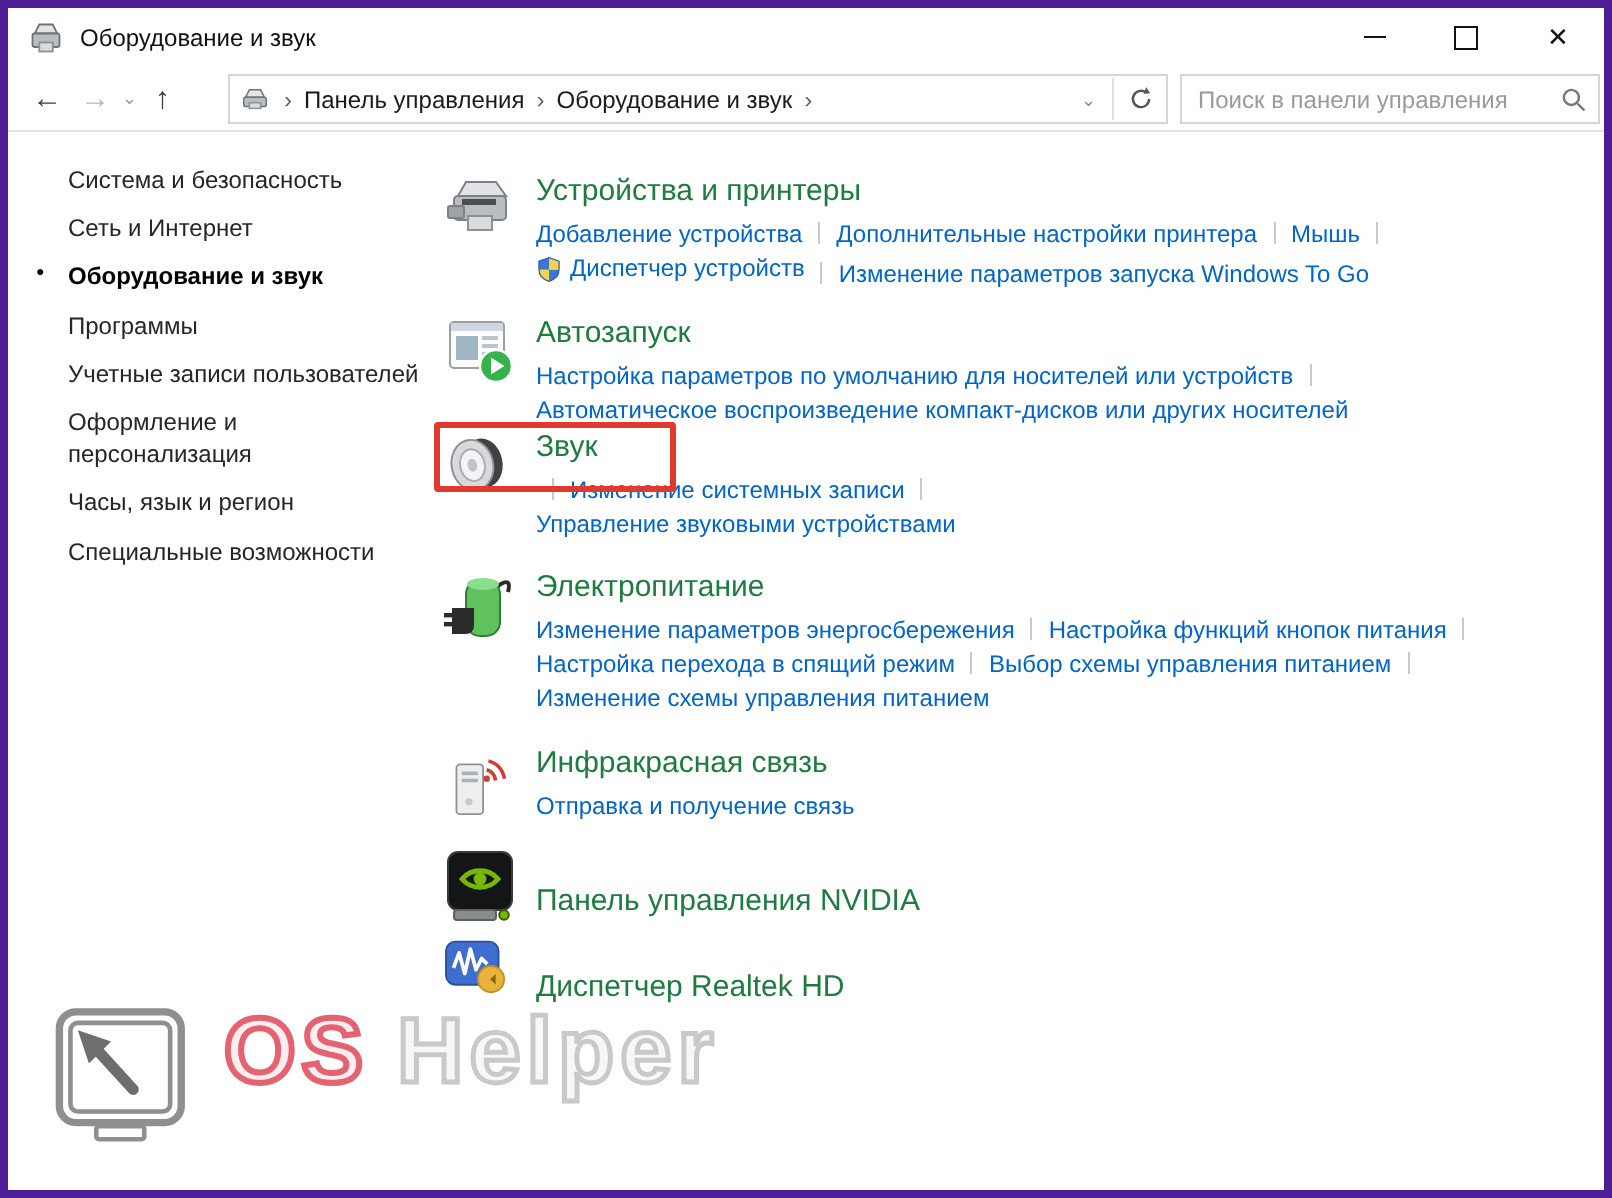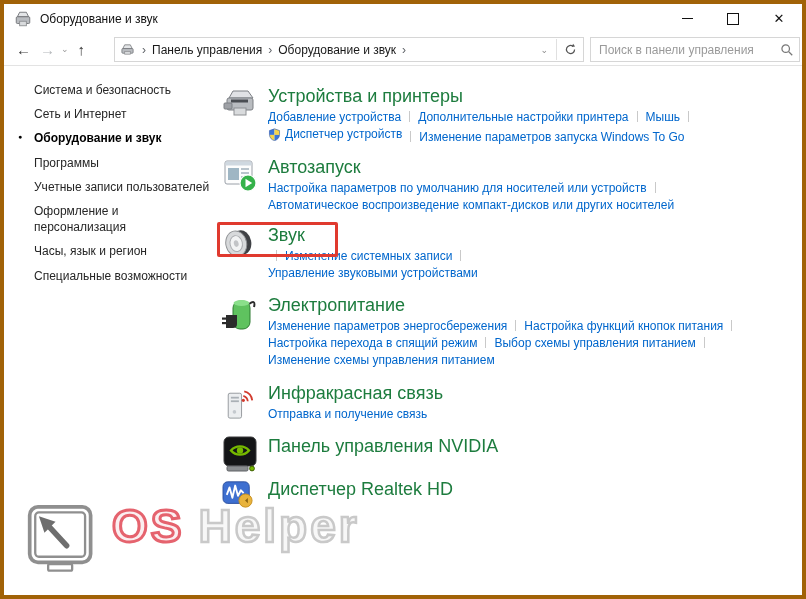--- a/index.html
+++ b/index.html
@@ -1,18 +1,18 @@
 <!DOCTYPE html>
 <html><head>
 <meta charset="utf-8">
 <style>
   html,body{margin:0;padding:0;background:#fff;}
   .screen{
     position:relative;width:806px;height:599px;box-sizing:border-box;
-    border:4px solid #a16207;background:#fff;overflow:hidden;
+    border:4px solid #4c1d95;background:#fff;overflow:hidden;
     font-family:"Liberation Sans", sans-serif;color:#1a1a1a;
   }
   
   .titlebar{position:absolute;left:0;top:0;right:0;height:29px;background:#fff;display:flex;align-items:center;}
   .titlebar .app-icon{margin-left:10px;width:18px;height:18px;display:inline-flex;}
   .titlebar .title{margin-left:8px;font-size:12px;color:#111;}
   .win-controls{position:absolute;right:0;top:0;height:29px;display:flex;}
   .win-btn{width:46px;height:29px;display:flex;align-items:center;justify-content:center;cursor:default;}
   .min-glyph{width:11px;height:1px;background:#111;display:block;}
   .max-glyph{width:10px;height:10px;border:1.3px solid #111;display:block;}
@@ -43,22 +43,22 @@
   
   .sidebar{position:absolute;left:30px;top:78px;width:178px;font-size:12px;line-height:1.35;}
   .sb-item{position:relative;margin-bottom:8px;color:#262626;cursor:pointer;}
   .sb-item.home{margin-bottom:15px;}
   .sb-item.active{font-weight:bold;color:#000;}
   .sb-bullet{position:absolute;left:-16px;top:2px;font-size:7px;color:#000;}
   
   .main{position:absolute;left:218px;top:82px;right:8px;}
   .section{position:relative;padding-left:46px;min-height:38px;}
   .section .icon-wrap{position:absolute;left:0;top:0;width:38px;height:40px;display:flex;align-items:flex-start;}
-  .section h2{margin:0 0 3px 0;font-size:18px;font-weight:normal;color:#1d7c3e;line-height:20px;cursor:pointer;}
-  .section.center{display:flex;align-items:flex-start;padding-left:46px;}
+  .section h2{margin:0 0 3px 0;font-size:15px;font-weight:normal;color:#1d7c3e;line-height:20px;cursor:pointer;}
+  .section.center{display:flex;align-items:flex-end;padding-left:46px;}
   .section.center h2{margin:0;}
   .links-row{line-height:17px;font-size:12px;white-space:nowrap;}
   .cp-link{color:#0066cc;cursor:pointer;text-decoration:none;display:inline-flex;align-items:center;gap:4px;}
   .sep{display:inline-block;width:1px;height:11px;background:#c9c9c9;margin:0 8px;vertical-align:-1px;}
   .highlight-box{position:absolute;left:-5px;top:-3px;width:115px;height:29px;
     border:3px solid #e03a2f;border-radius:2px;z-index:3;pointer-events:none;}
   
   .watermark{position:absolute;left:22px;bottom:10px;display:flex;gap:14px;}
   .wm-text{font-size:46px;font-weight:bold;letter-spacing:3px;line-height:1;}
   .wm-os{color:#fbeef0;-webkit-text-stroke:3px #e5636e;}
@@ -179,21 +179,21 @@
                   <rect x="8" y="8.5" width="8" height="8" fill="#3b76d8"></rect>
                 </g>
                 <path d="M8 1 L14.2 3.2 V8 C14.2 12 11.4 14.6 8 15.6 C4.6 14.6 1.8 12 1.8 8 V3.2 Z" fill="none" stroke="#365fb0" stroke-width="0.8"></path>
               </svg>
             </span>
             <span>Диспетчер устройств</span>
           </a><span class="sep"></span><a class="cp-link">
             <span>Изменение параметров запуска Windows To Go</span>
           </a></div>
       </div>
-      <div class="section" style="margin-bottom: 11px;">
+      <div class="section" style="">
         <span class="icon-wrap">
           <svg viewBox="0 0 36 36" width="36" height="36">
             <rect x="3" y="4" width="27" height="23" rx="2" fill="#fdfdfd" stroke="#9aa0a8"></rect>
             <rect x="3.5" y="4.5" width="26" height="4" fill="#cfd8e0"></rect>
             <rect x="6" y="11" width="11" height="12" fill="#9fb6c4"></rect>
             <rect x="19" y="11" width="8" height="2" fill="#b9c4cc"></rect>
             <rect x="19" y="15" width="8" height="2" fill="#b9c4cc"></rect>
             <rect x="19" y="19" width="8" height="2" fill="#b9c4cc"></rect>
             <circle cx="26" cy="26" r="8" fill="#35b24a" stroke="#fff" stroke-width="1.2"></circle>
             <polygon points="23.5,21.8 30.2,26 23.5,30.2" fill="#fff"></polygon>

